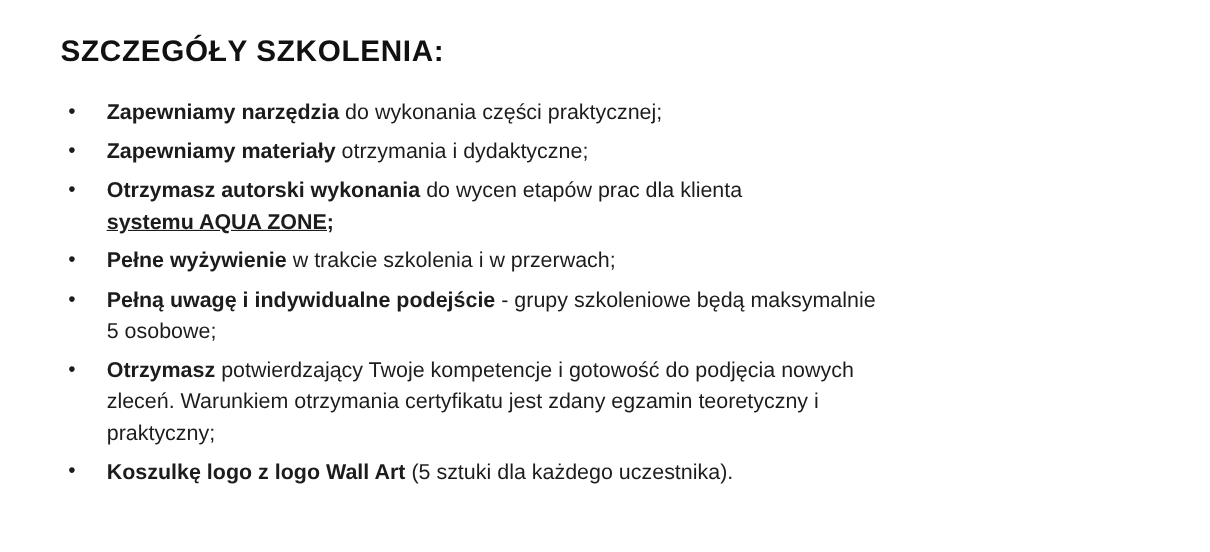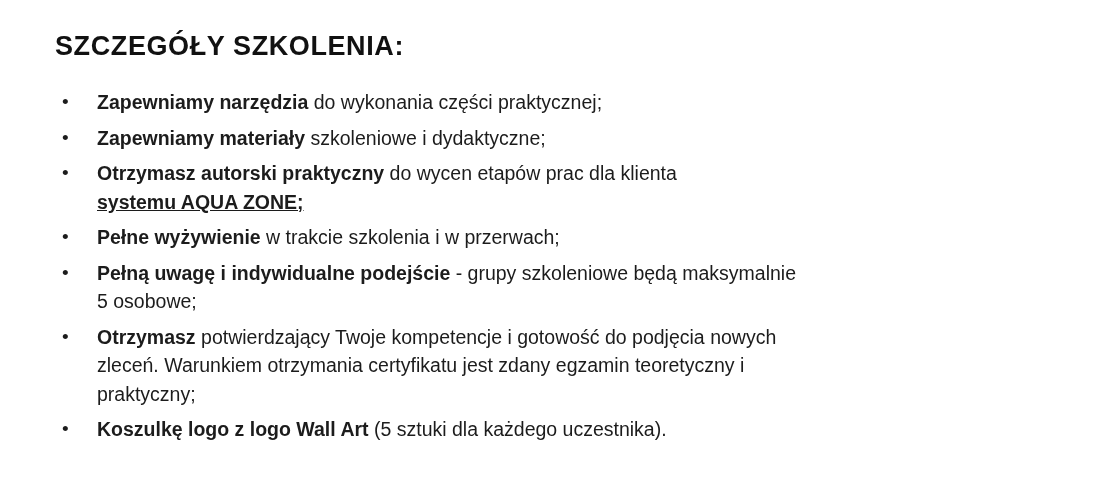--- a/index.html
+++ b/index.html
@@ -74,26 +74,26 @@
 
   <ul class="bullet-list">
 
     <li class="bullet-item">
       <span class="bullet-marker">•</span>
       <span class="bullet-text"><span class="b">Zapewniamy narzędzia</span><span> do wykonania części praktycznej;</span></span>
     </li>
 
     <li class="bullet-item">
       <span class="bullet-marker">•</span>
-      <span class="bullet-text"><span class="b">Zapewniamy materiały</span><span> szkoleniowe i dydaktyczne;</span></span>
+      <span class="bullet-text"><span class="b">Zapewniamy materiały</span><span> otrzymania i dydaktyczne;</span></span>
     </li>
 
     <li class="bullet-item">
       <span class="bullet-marker">•</span>
-      <span class="bullet-text"><span class="b">Otrzymasz autorski praktyczny</span><span> do wycen etapów prac dla klienta</span><span class="b nowrap-break">systemu AQUA ZONE;</span></span>
+      <span class="bullet-text"><span class="b">Otrzymasz autorski wykonania</span><span> do wycen etapów prac dla klienta</span><span class="b nowrap-break">systemu AQUA ZONE;</span></span>
     </li>
 
     <li class="bullet-item">
       <span class="bullet-marker">•</span>
       <span class="bullet-text"><span class="b">Pełne wyżywienie</span><span> w trakcie szkolenia i w przerwach;</span></span>
     </li>
 
     <li class="bullet-item">
       <span class="bullet-marker">•</span>
       <span class="bullet-text"><span class="b">Pełną uwagę i indywidualne podejście</span><span> - grupy szkoleniowe będą maksymalnie 5 osobowe;</span></span>

